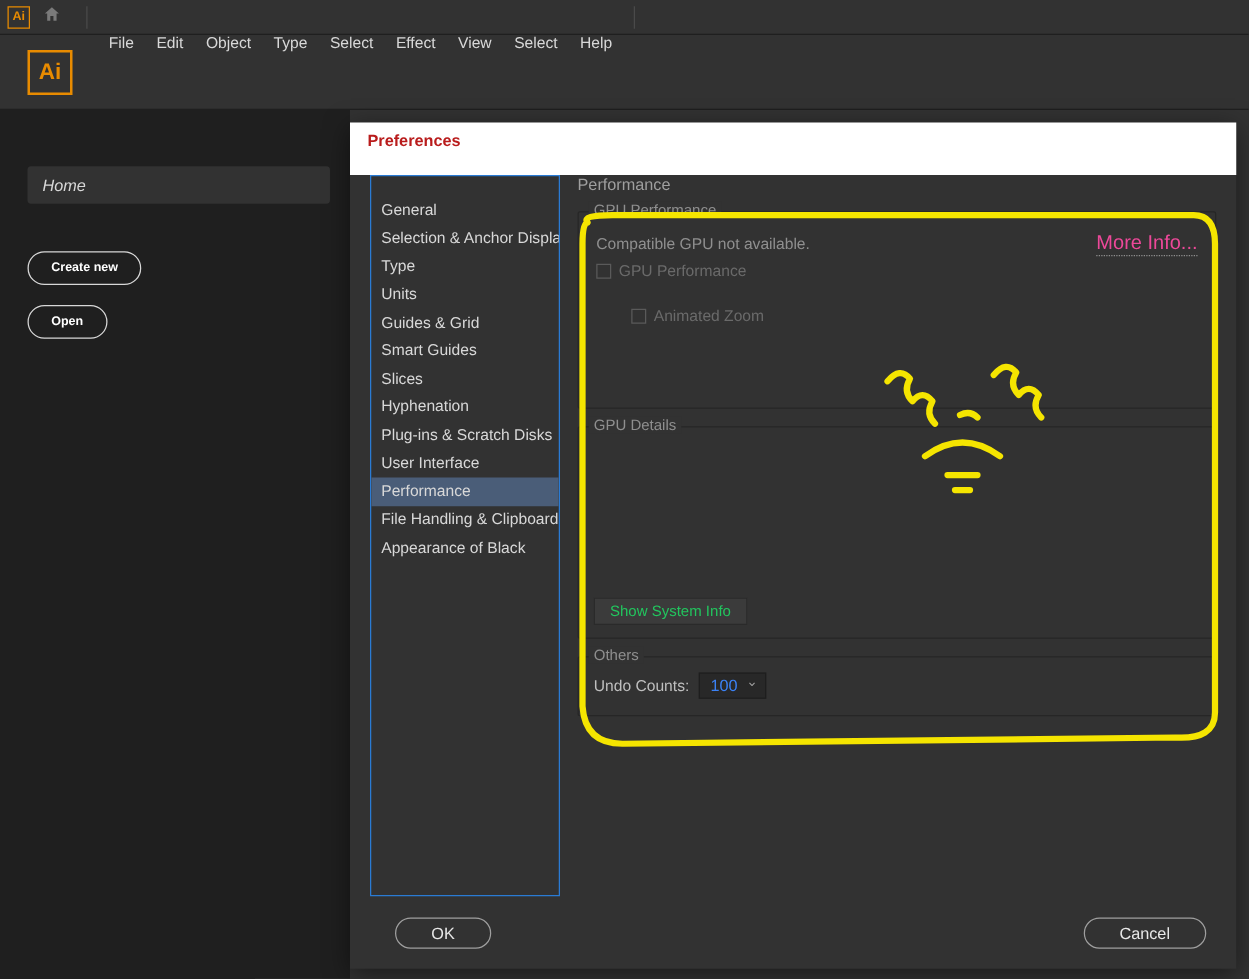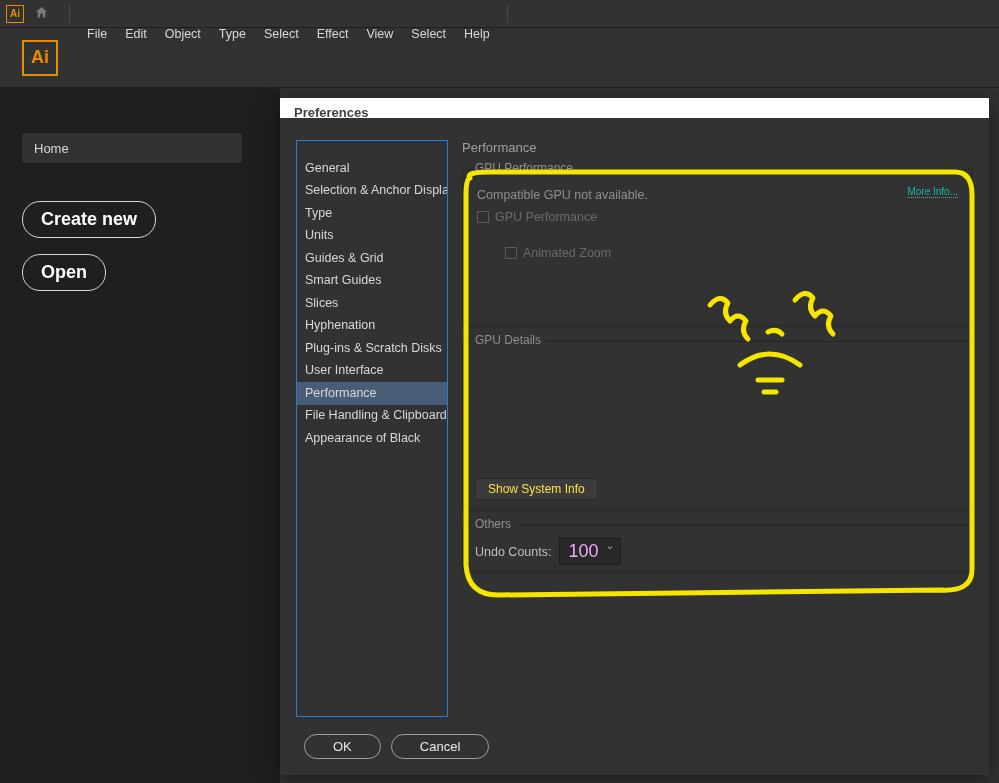--- a/index.html
+++ b/index.html
@@ -11,54 +11,54 @@
   .menubar .home-icon { color: #7a7a7a; font-size: 15px; margin-right: 12px; cursor: pointer; }
   .menubar .divider { width: 1px; height: 18px; background: #4a4a4a; margin: 0 8px; }
   .menubar .menu-item { padding: 0 9px; cursor: pointer; color: #d8d8d8; margin-top: 40px; }
 
   
   .appbar { height: 60px; background: #323232; display: flex; align-items: center; padding: 0 22px; border-bottom: 1px solid #1f1f1f; }
   .appbar .ai-logo { width: 36px; height: 36px; border: 2px solid #e88b00; color: #e88b00; font-size: 18px; font-weight: bold; display: flex; align-items: center; justify-content: center; }
 
   
   .home-panel { position: absolute; top: 88px; left: 0; width: 280px; bottom: 0; background: #1f1f1f; padding: 45px 22px; }
-  .home-search { width: 220px; height: 30px; background: #323232; border: none; border-radius: 3px; padding: 0 12px; color: #d8d8d8; font-size: 13px; margin-bottom: 38px; display: flex; align-items: center; }
-  .pill-btn { border: 1.5px solid #d8d8d8; background: transparent; color: #fff; border-radius: 18px; padding: 7px 18px; font-size: 18px; font-weight: 600; cursor: pointer; display: block; margin-bottom: 16px; }
+  .home-search { width: 242px; height: 30px; background: #323232; border: none; border-radius: 3px; padding: 0 12px; color: #d8d8d8; font-size: 13px; margin-bottom: 38px; display: flex; align-items: center; font-style: italic; }
+  .pill-btn { border: 1.5px solid #d8d8d8; background: transparent; color: #fff; border-radius: 18px; padding: 7px 18px; font-size: 10px; font-weight: 600; cursor: pointer; display: block; margin-bottom: 16px; }
 
   
   .prefs-dialog { position: absolute; top: 98px; left: 280px; right: 10px; bottom: 8px; background: #323232; box-shadow: 0 4px 20px rgba(0,0,0,.5); }
-  .prefs-title { height: 20px; background: #fff; color: #404040; font-size: 13px; font-weight: 600; padding: 7px 14px; }
+  .prefs-title { height: 42px; background: #fff; color: #b91c1c; font-size: 13px; font-weight: 600; padding: 7px 14px; }
   .prefs-body { position: absolute; top: 30px; left: 0; right: 0; bottom: 58px; display: flex; padding: 12px 16px 0 16px; gap: 14px; }
 
   .cat-list { width: 152px; border: 1px solid #2a7bd4; padding: 16px 0; overflow: hidden; }
   .cat-item { font-size: 12.5px; padding: 2.5px 8px; color: #d8d8d8; cursor: pointer; line-height: 1.4; white-space: nowrap; }
   .cat-item.selected { background: #4a5d78; }
 
   .panel { flex: 1; position: relative; }
   .panel-title { font-size: 13px; color: #9f9f9f; margin-bottom: 14px; }
 
   .group { border: 1px solid #262626; border-radius: 2px; padding: 8px 12px 14px 12px; margin-bottom: 14px; position: relative; }
   .group.gpu-perf { height: 158px; }
   .group.gpu-details { height: 170px; }
   .group.others { height: 48px; padding-top: 6px; }
   .group-label { position: absolute; top: -9px; left: 8px; background: #323232; padding: 0 4px; font-size: 12px; color: #8f8f8f; }
 
   .gpu-msg { font-size: 12.5px; color: #8f8f8f; margin: 10px 0 8px 2px; }
-  .more-info { position: absolute; top: 16px; right: 14px; font-size: 10px; color: #14b8a6; border-bottom: 1px dotted #8f8f8f; cursor: pointer; }
+  .more-info { position: absolute; top: 16px; right: 14px; font-size: 16px; color: #ec4899; border-bottom: 1px dotted #8f8f8f; cursor: pointer; }
   .chk-row { display: flex; align-items: center; gap: 6px; font-size: 12.5px; color: #6a6a6a; margin: 4px 0 0 2px; }
   .chk-row.indent { margin-left: 30px; margin-top: 22px; }
   .chk-box { width: 12px; height: 12px; border: 1px solid #5a5a5a; }
 
-  .sys-btn { position: absolute; bottom: 10px; left: 12px; background: #3b3b3b; border: 1px solid #2a2a2a; color: #fde047; font-size: 12px; padding: 3px 12px; cursor: pointer; }
+  .sys-btn { position: absolute; bottom: 10px; left: 12px; background: #3b3b3b; border: 1px solid #2a2a2a; color: #22c55e; font-size: 12px; padding: 3px 12px; cursor: pointer; }
 
   .undo-row { display: flex; align-items: center; gap: 8px; font-size: 12.5px; color: #bfbfbf; margin-top: 6px; }
-  .undo-select { background: #282828; border: 1px solid #1e1e1e; color: #f0abfc; font-size: 18px; padding: 2px 22px 2px 8px; position: relative; }
+  .undo-select { background: #282828; border: 1px solid #1e1e1e; color: #3b82f6; font-size: 13px; padding: 2px 22px 2px 8px; position: relative; }
   .undo-select::after { content: "⌄"; position: absolute; right: 6px; top: 0; color: #9f9f9f; font-size: 11px; }
 
-  .prefs-footer { position: absolute; bottom: 0; left: 0; right: 0; height: 58px; display: flex; justify-content: flex-start; align-items: center; gap: 10px; padding: 0 24px; }
+  .prefs-footer { position: absolute; bottom: 0; left: 12px; right: 0; height: 58px; display: flex; justify-content: space-between; align-items: center; gap: 21px; padding: 0 24px; }
   .dlg-btn { border: 1.5px solid #9f9f9f; background: transparent; color: #e8e8e8; border-radius: 14px; padding: 4px 28px; font-size: 13px; cursor: pointer; }
 
   
   .annotation { position: absolute; pointer-events: none; }
 </style>
 </head>
 <body>
 
 <div class="menubar">
   <div class="app-badge">Ai</div>

